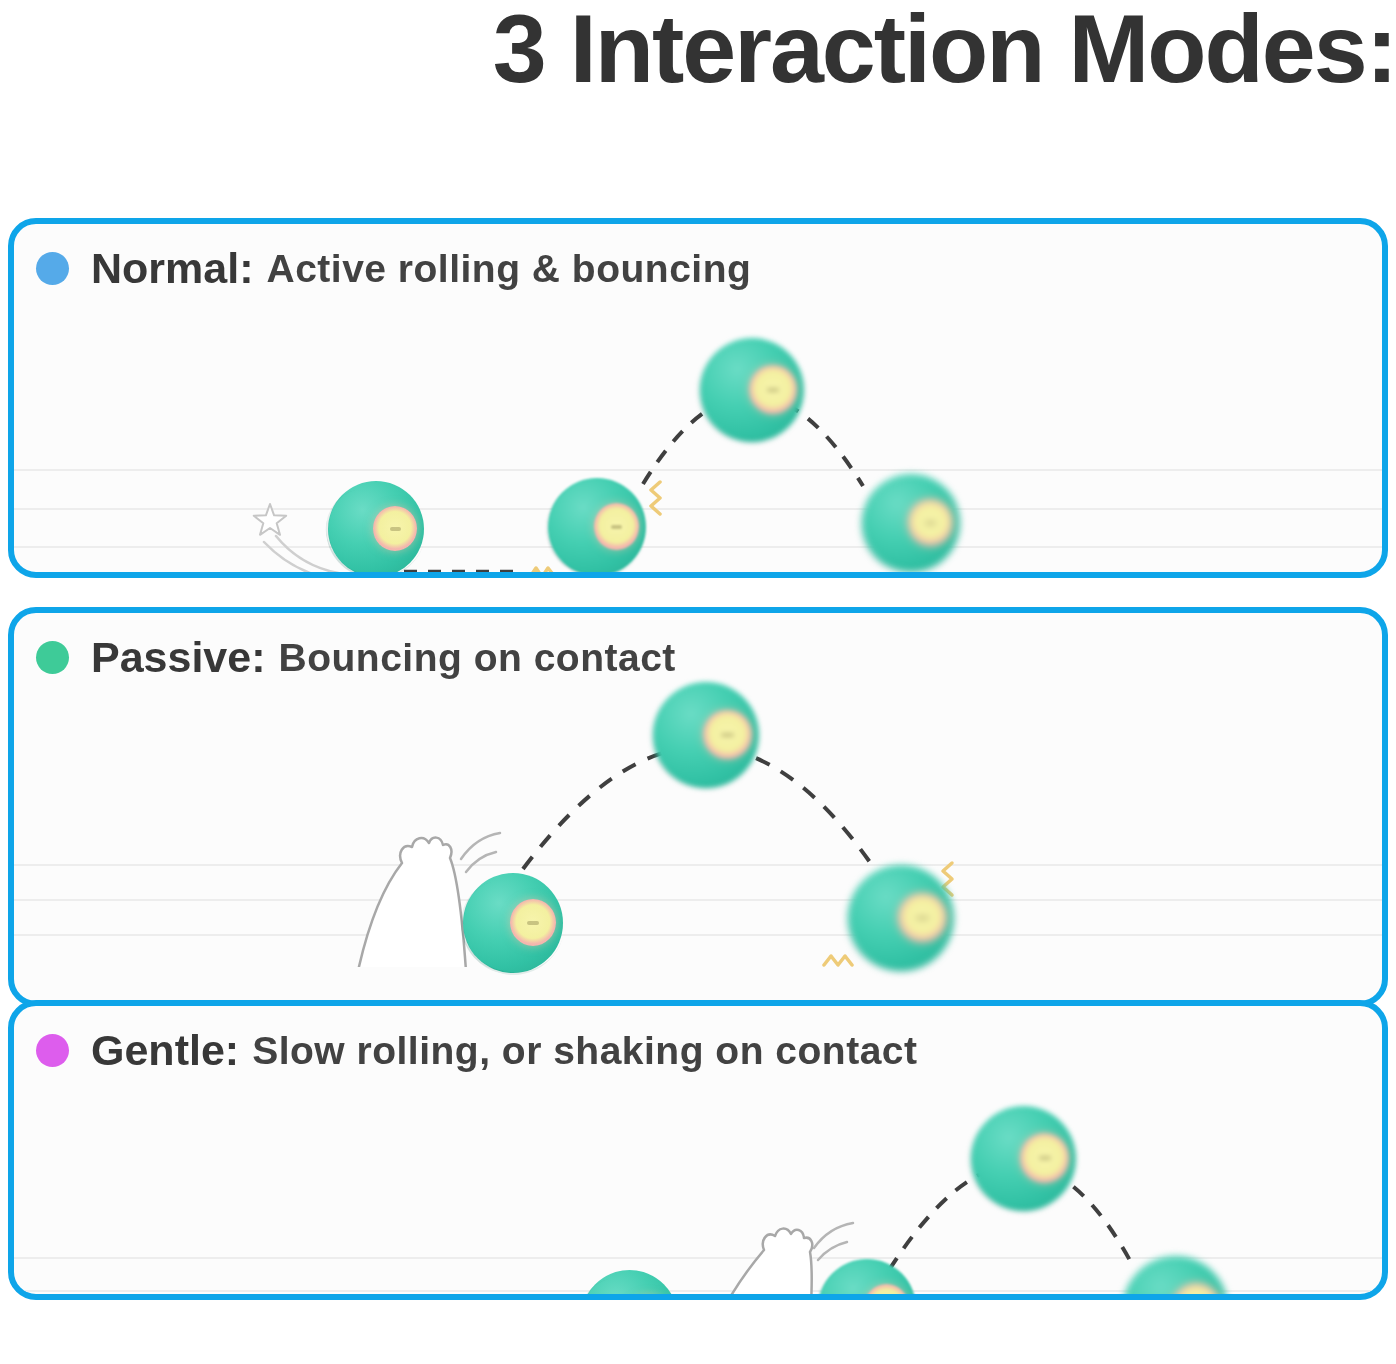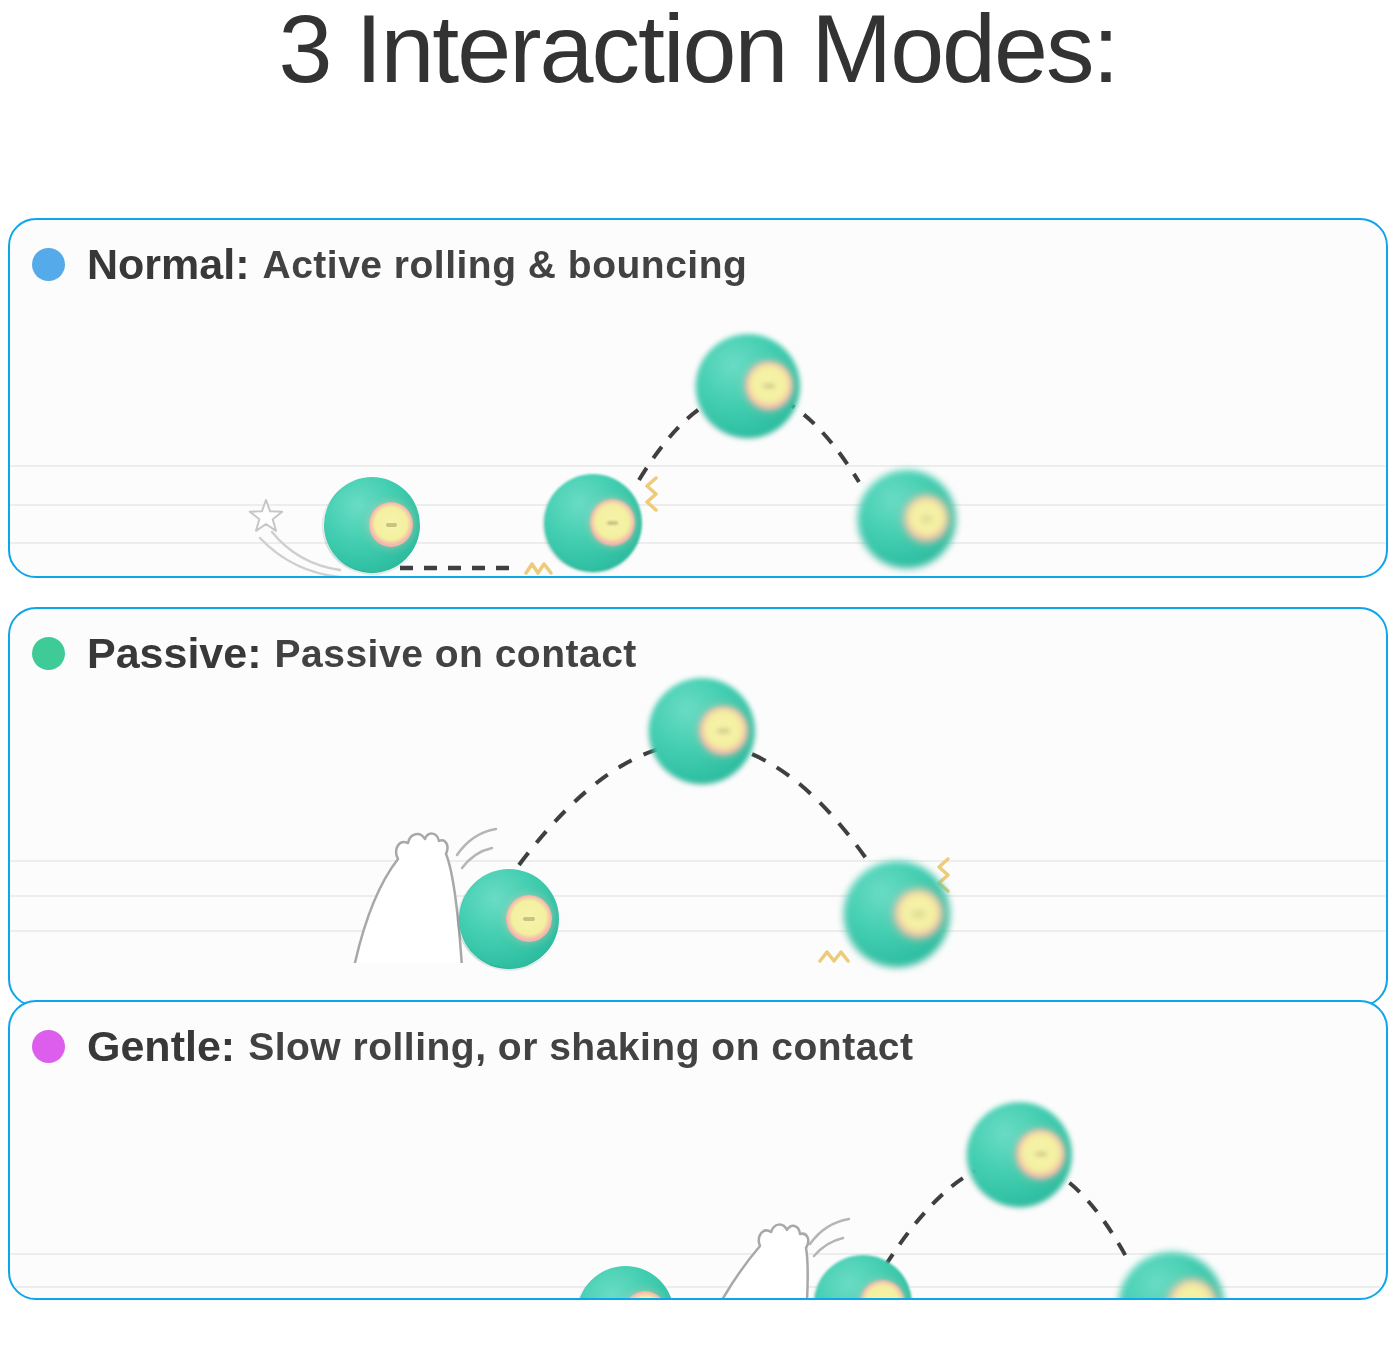--- a/index.html
+++ b/index.html
@@ -4,28 +4,28 @@
 <style>
   html,body{margin:0;padding:0;}
   body{
     width:1396px;height:1364px;position:relative;overflow:hidden;
     background:#ffffff;
     font-family:"Liberation Sans", sans-serif;
     color:#333;
   }
   .page-title{
     position:absolute;top:0;left:0;right:0;margin:0;
-    text-align:center;
-    font-size:97px;line-height:1.0;font-weight:400;letter-spacing:-2px;
+    text-align:right;
+    font-size:97px;line-height:1.0;font-weight:700;letter-spacing:-2px;
     color:#333333;
   }
   .panel{
     position:absolute;left:8px;width:1380px;
     background:#fcfcfc;
-    border:2px solid #0ea5e9;
+    border:6px solid #0ea5e9;
     border-radius:28px;
     box-sizing:border-box;
     overflow:hidden;
   }
   .floor-line{
     position:absolute;left:0;right:0;height:2px;
     background:#ededed;z-index:1;
   }
   .overlay{
     position:absolute;left:0;top:0;z-index:2;
@@ -131,21 +131,21 @@
 
     <path d="M344 358 C352 322 366 278 388 250 C383 240 389 230 398 234 C400 224 410 222 415 230 C418 222 427 223 429 232 C435 229 440 236 436 245 C443 262 448 300 452 358 Z" fill="#ffffff" stroke="#a8a8a8" stroke-width="2.5" stroke-linejoin="round"></path>
 
     <path d="M938 250 l-9 8 9 8 -9 8 9 8" fill="none" stroke="#eecb78" stroke-width="3.5" stroke-linecap="round" stroke-linejoin="round"></path>
     <path d="M810 352 l7 -9 7 9 7 -9 7 9" fill="none" stroke="#eecb78" stroke-width="3.5" stroke-linecap="round" stroke-linejoin="round"></path>
   </svg>
 
   <div class="panel-header">
     <span class="mode-dot" style="background-color: rgb(62, 203, 152);"></span>
     <h2 class="mode-label">Passive:</h2>
-    <p class="mode-desc">Passive on contact</p>
+    <p class="mode-desc">Bouncing on contact</p>
   </div>
 
   <div class="ball" style="left:449px;top:260px;width:100px;height:100px">
     <div class="cam"></div>
   </div>
   <div class="ball blur2" style="left:639px;top:69px;width:106px;height:106px">
     <div class="cam"></div>
   </div>
   <div class="ball blur3" style="left:834px;top:252px;width:106px;height:106px">
     <div class="cam"></div>

